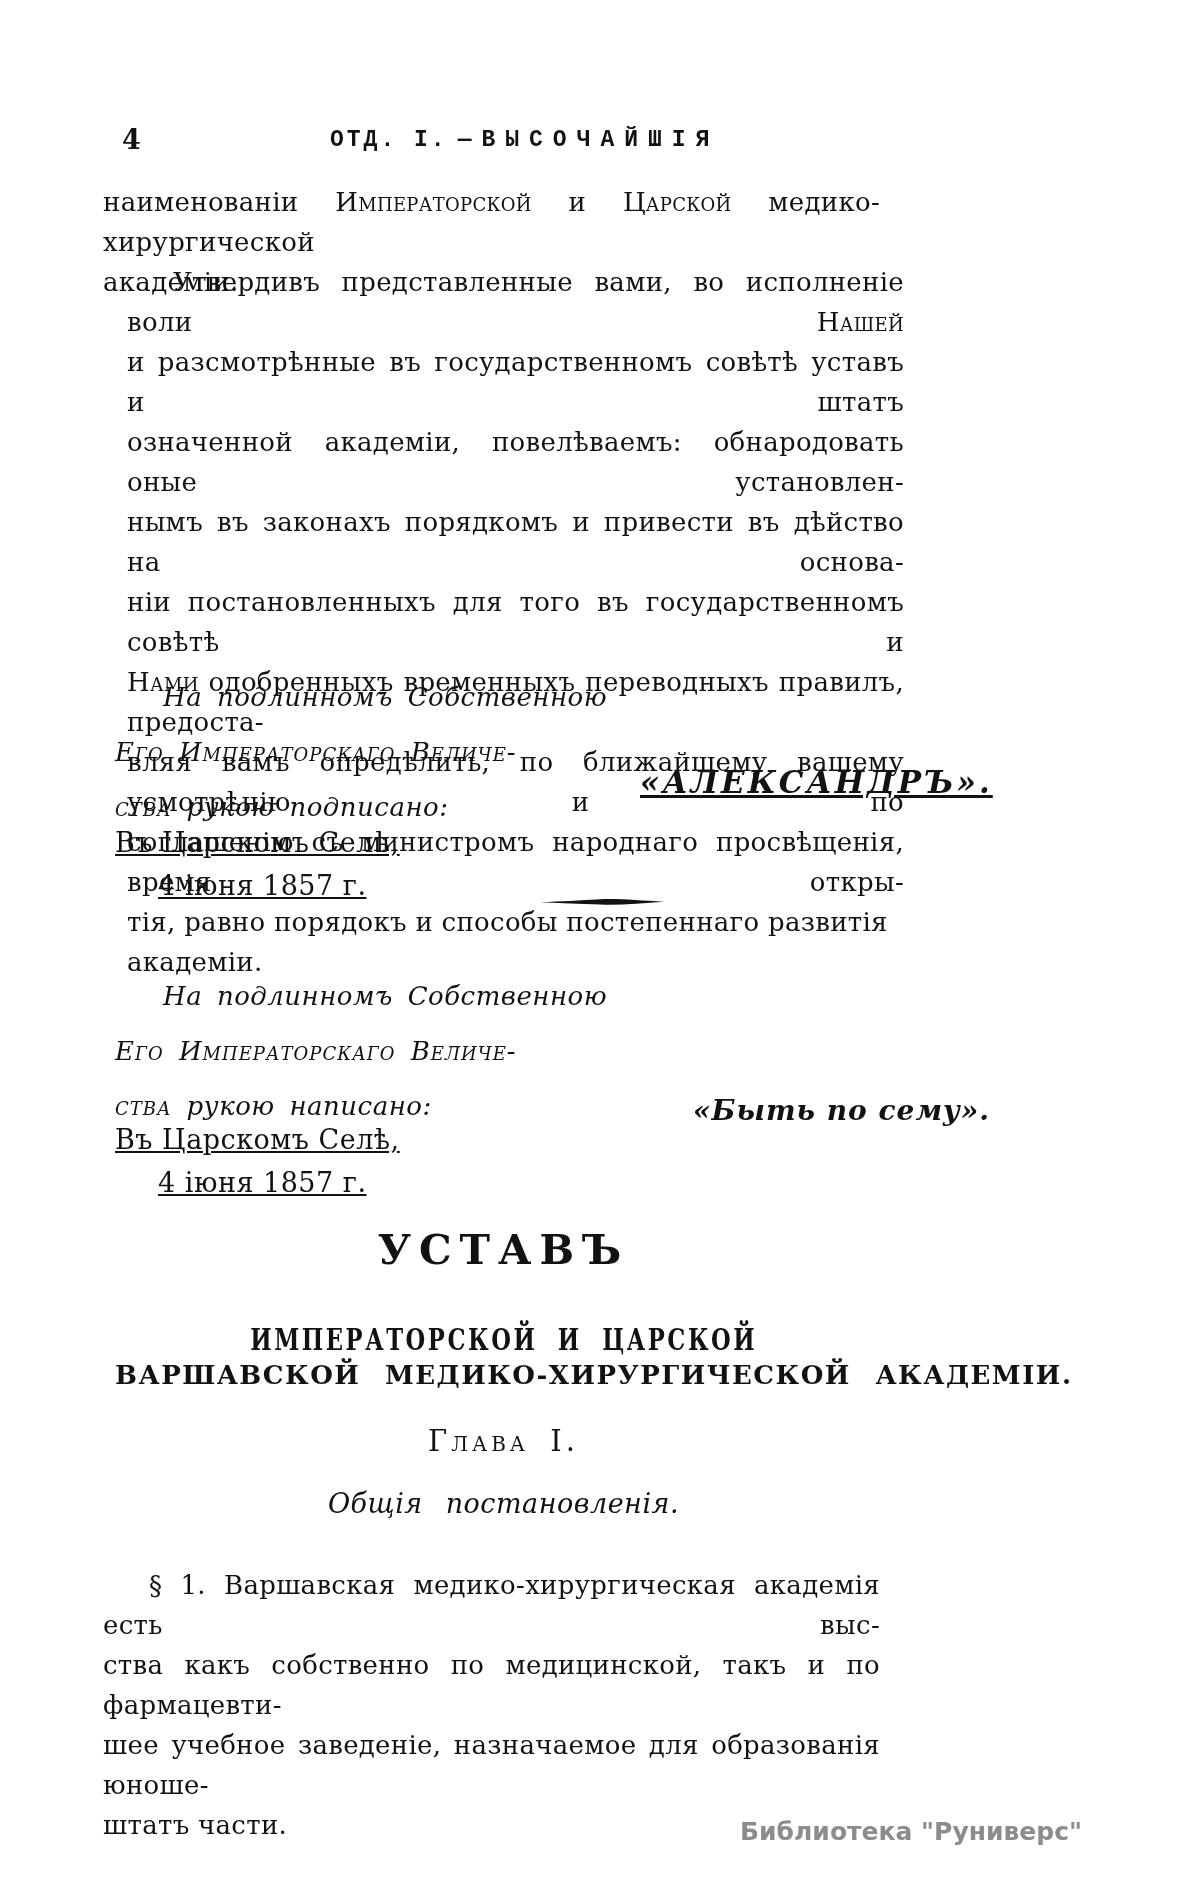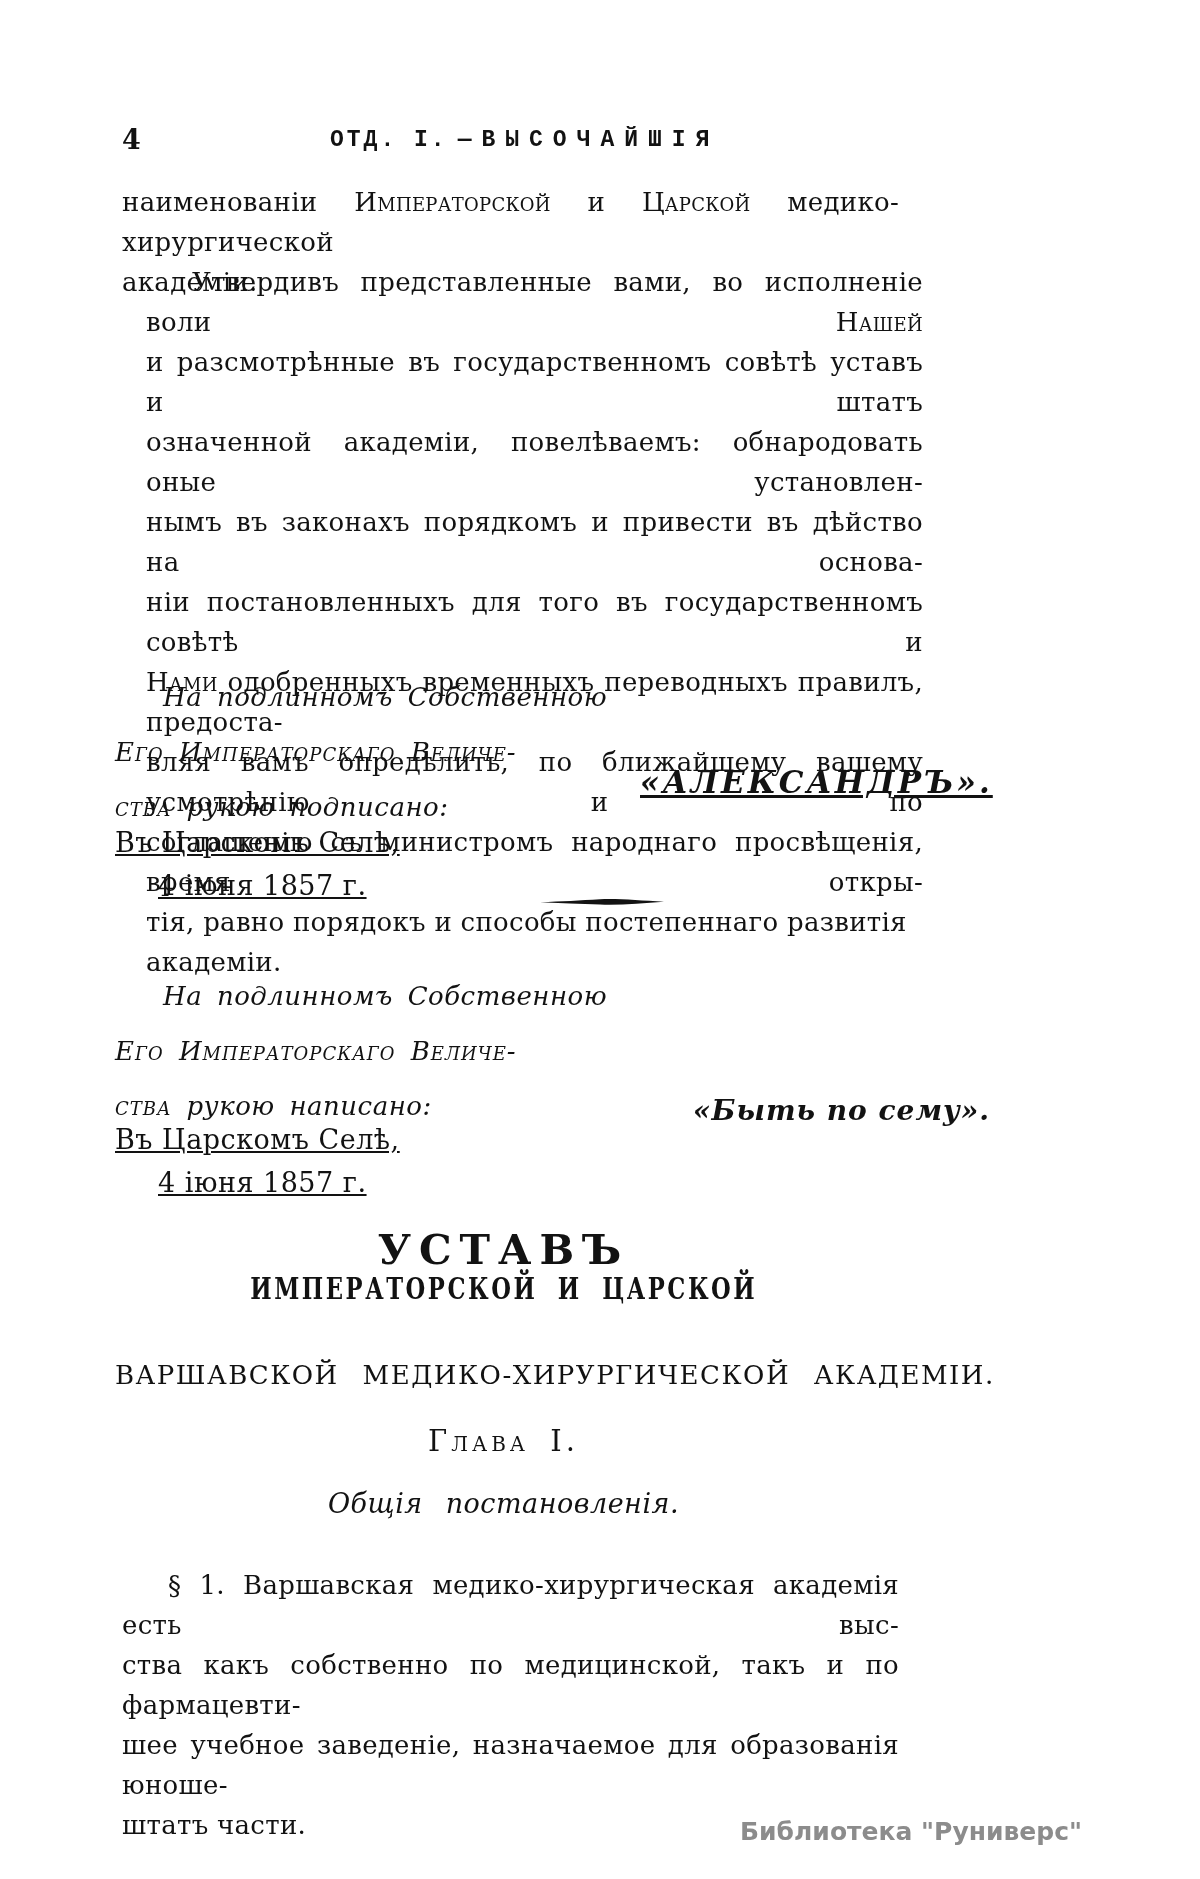--- a/index.html
+++ b/index.html
@@ -19,21 +19,21 @@
   }
   .running-head{
     position:absolute;left:330px;top:127px;
     font-size:23px;font-weight:bold;white-space:nowrap;font-family:Liberation Mono, monospace;
   }
   .rh-sec{letter-spacing:3px;}
   .rh-dash{padding:0 10px;}
   .rh-title{letter-spacing:10px;}
 
   
-  .para{position:absolute;left:122px;width:777px;font-size:26px;line-height:40px;letter-spacing:0.3px;}
+  .para{position:absolute;left:103px;width:777px;font-size:26px;line-height:40px;letter-spacing:0.3px;}
   .p1{top:182px;}
   .p2{top:262px;margin-left:24px;}
   .s1{top:1558px;margin-top:7px;}
   .tline{white-space:normal;}
   .jl{text-align:justify;text-align-last:justify;}
   .indent{text-indent:46px;}
   .sc{font-variant:small-caps;}
 
   
   .sigline{position:absolute;font-size:26px;white-space:nowrap;letter-spacing:0.5px;word-spacing:6px;font-style:italic;}
@@ -46,23 +46,23 @@
   .name2{left:620px;top:1094px;width:370px;font-size:28px;letter-spacing:1px;}
   .placeline{position:absolute;font-size:27px;white-space:nowrap;letter-spacing:0.5px;text-decoration:underline;}
 
   
   .divider{position:absolute;left:540px;top:897px;width:124px;height:10px;}
   .divider svg{display:block;}
 
   
   .cline{position:absolute;left:115px;width:777px;text-align:center;white-space:nowrap;}
   .charter-title{top:1226px;font-size:41px;font-weight:bold;letter-spacing:8px;}
-  .charter-sub1{top:1273px;font-size:27px;font-weight:bold;}
+  .charter-sub1{top:1324px;font-size:27px;font-weight:bold;}
   .charter-sub1 .squeeze{display:inline-block;transform:scale(0.84,1.12);transform-origin:center;letter-spacing:3px;word-spacing:12px;}
-  .charter-sub2{top:1360px;font-size:26px;font-weight:normal;letter-spacing:1.5px;word-spacing:14px;}
+  .charter-sub2{top:1360px;font-size:26px;font-weight:bold;letter-spacing:1.5px;word-spacing:14px;}
   .chapter{top:1424px;font-size:29px;font-variant:small-caps;letter-spacing:4px;word-spacing:8px;}
   .chapter-sub{top:1488px;font-size:27px;font-style:italic;word-spacing:14px;letter-spacing:0.5px;}
 
   
   .footer{
     position:absolute;right:118px;top:1817px;
     font-family:"DejaVu Sans", sans-serif;
     font-weight:bold;font-size:25px;color:#8c8c8c;
     white-space:nowrap;
   }

